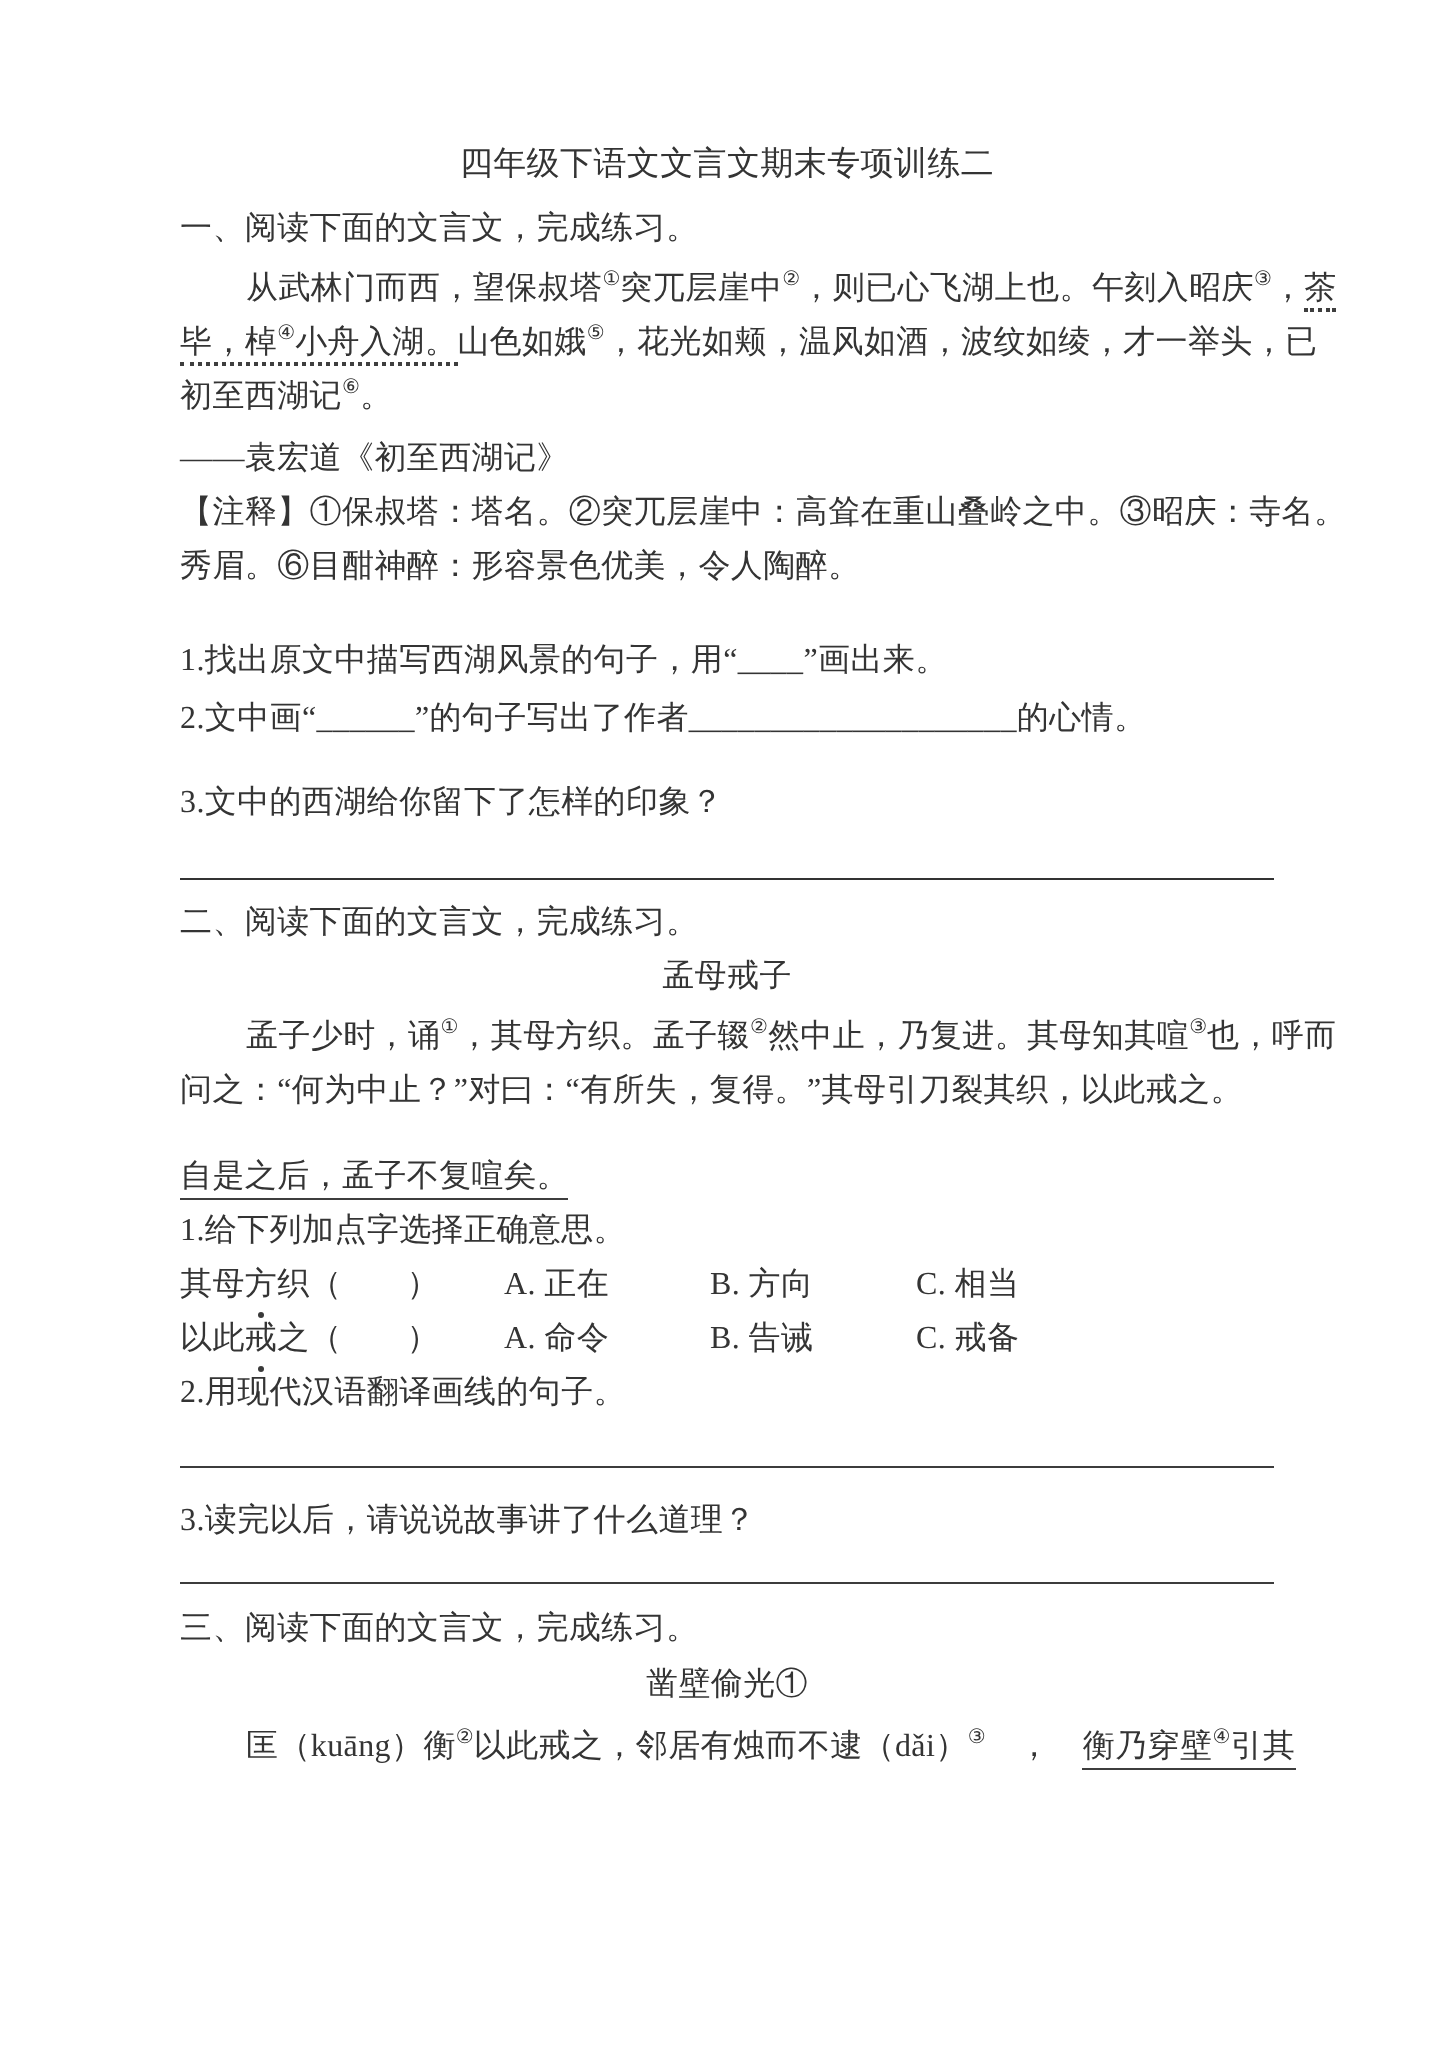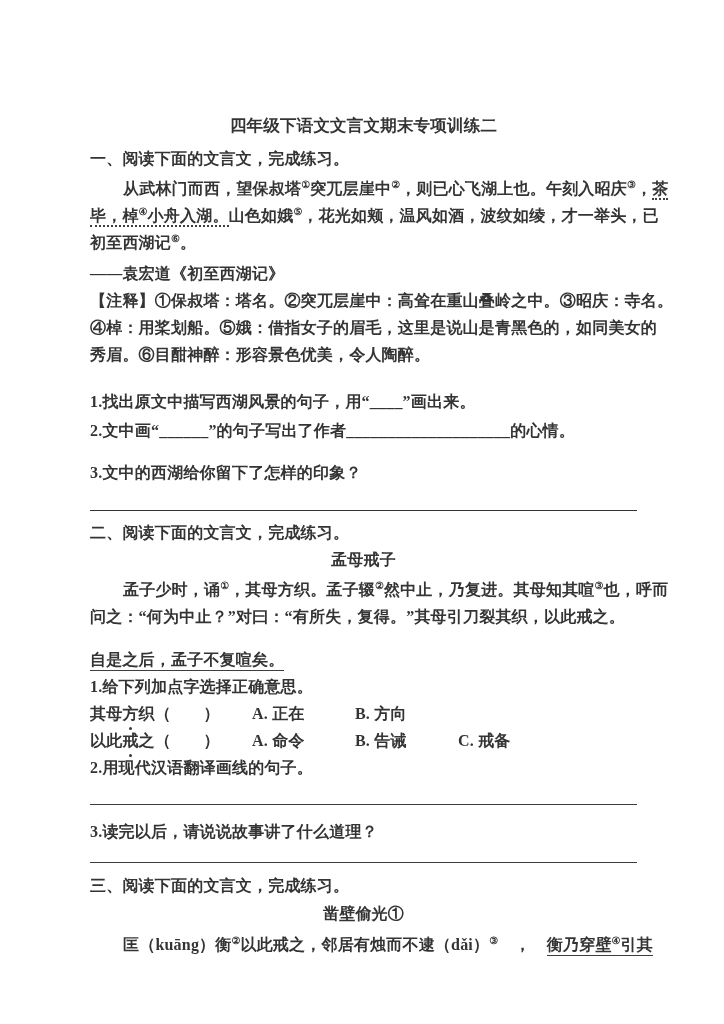--- a/index.html
+++ b/index.html
@@ -7,23 +7,22 @@
     width: 724px; height: 1024px;
     background: #ffffff;
     font-family: "Liberation Serif", "DejaVu Serif", serif;
     color: #343434;
     -webkit-font-smoothing: antialiased;
   }
   .page {
     position: relative;
     width: 724px; height: 1020px;
     box-sizing: border-box;
-    padding: 112px 87px 0 90px;
+    padding: 68px 87px 0 90px;
     overflow: hidden;
-    font-weight: bold;
   }
   .line {
     font-size: 16px;
     line-height: 27px;
     letter-spacing: 0.2px;
     white-space: nowrap;
   }
   .doc-title { text-align: center; font-size: 16.5px; }
   .center { text-align: center; }
   .right { text-align: left; }
@@ -75,21 +74,20 @@
 
   <div class="line" style="margin-top:6px">一、阅读下面的文言文，完成练习。</div>
 
   <div class="line indent" style="margin-top:3px"><span>从武林门而西，望保叔塔</span><span class="sup">①</span><span>突兀层崖中</span><span class="sup">②</span><span>，则已心飞湖上也。午刻入昭庆</span><span class="sup">③</span><span>，</span><span class="u-dot"><span>茶</span></span></div>
   <div class="line"><span class="u-dot"><span>毕，棹</span><span class="sup">④</span><span>小舟入湖。</span></span><span>山色如娥</span><span class="sup">⑤</span><span>，花光如颊，温风如酒，波纹如绫，才一举头，已</span></div>
   <div class="line"><span>初至西湖记</span><span class="sup">⑥</span><span>。</span></div>
 
   <div class="line right" style="margin-top:4px">——袁宏道《初至西湖记》</div>
 
   <div class="line">【注释】①保叔塔：塔名。②突兀层崖中：高耸在重山叠岭之中。③昭庆：寺名。</div>
-  <div class="line">④棹：用桨划船。⑤娥：借指女子的眉毛，这里是说山是青黑色的，如同美女的</div>
   <div class="line">秀眉。⑥目酣神醉：形容景色优美，令人陶醉。</div>
 
   <div class="line" style="margin-top:20px">1.找出原文中描写西湖风景的句子，用“____”画出来。</div>
   <div class="line" style="margin-top:2px">2.文中画“______”的句子写出了作者____________________的心情。</div>
   <div class="line" style="margin-top:15px">3.文中的西湖给你留下了怎样的印象？</div>
 
   <div class="divider" style="margin-top:24px"></div>
 
   <div class="line" style="margin-top:8px">二、阅读下面的文言文，完成练习。</div>
   <div class="line center">孟母戒子</div>
@@ -98,20 +96,21 @@
   <div class="line"><span>问之：“何为中止？”对曰：“有所失，复得。”其母引刀裂其织，以此戒之。</span></div>
   <div class="line" style="margin-top:16px"><span class="u-solid"><span>自是之后，孟子不复喧矣。</span></span></div>
 
 
   <div class="line">1.给下列加点字选择正确意思。</div>
 
   <div class="line opt-row">
     <span class="opt-label"><span>其母</span><span class="dotted-char">方</span><span>织（　　）</span></span>
     <span class="opt-a">A. 正在</span>
     <span class="opt-b">B. 方向</span>
+    <span class="opt-c">C. 相当</span>
   </div>
 
   <div class="line opt-row">
     <span class="opt-label"><span>以此</span><span class="dotted-char">戒</span><span>之（　　）</span></span>
     <span class="opt-a">A. 命令</span>
     <span class="opt-b">B. 告诫</span>
     <span class="opt-c">C. 戒备</span>
   </div>
 
   <div class="line">2.用现代汉语翻译画线的句子。</div>

